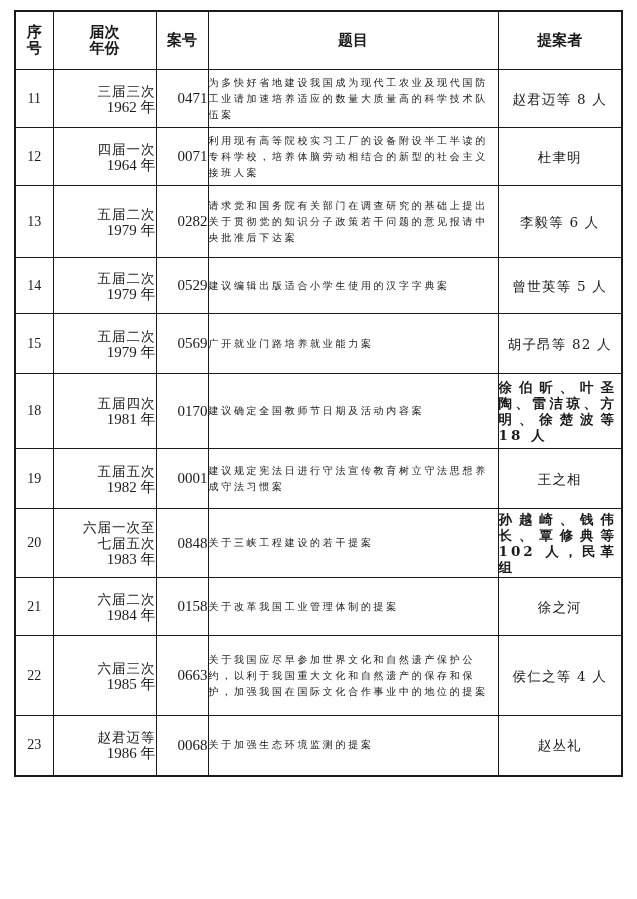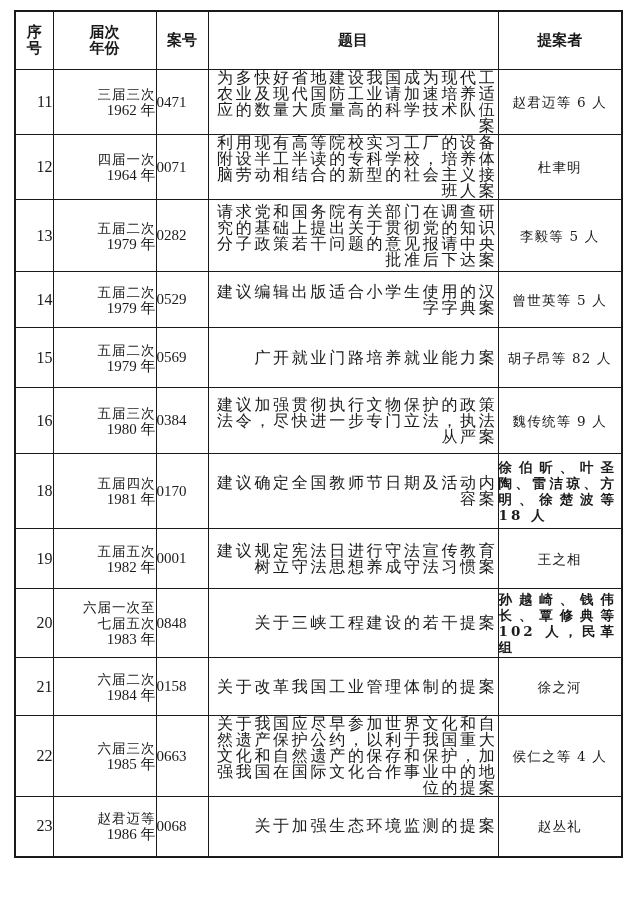--- a/index.html
+++ b/index.html
@@ -33,43 +33,43 @@
     table.proposals th {
       font-family: "DejaVu Sans", "Liberation Sans", sans-serif;
       font-weight: bold;
       font-size: 15px;
       line-height: 17px;
       text-align: center;
       height: 57px;
     }
     th .stack { display: inline-block; line-height: 16px; }
     td.num {
-      text-align: right;
+      text-align: center;
       font-family: "Liberation Serif", serif;
-      font-size: 16px;
+      font-size: 14px;
     }
     td.session {
       text-align: right;
       font-size: 13.5px;
       line-height: 16px;
       letter-spacing: 1px;
     }
     td.session .year {
       font-family: "Liberation Serif", serif;
       font-size: 15px;
       letter-spacing: 0;
     }
     td.caseno {
-      text-align: left;
+      text-align: right;
       font-family: "Liberation Serif", serif;
       font-size: 15px;
     }
     td.title {
-      text-align: right;
-      font-size: 16px;
+      text-align: left;
+      font-size: 10px;
       line-height: 16px;
       letter-spacing: 2.7px;
       padding: 2px 6px 2px 7px;
       word-break: break-all;
     }
     td.proposer {
       text-align: center;
       font-size: 13.5px;
       line-height: 16px;
       letter-spacing: 1.2px;
@@ -102,62 +102,55 @@
       <th>提案者</th>
     </tr>
   </thead>
   <tbody>
 
     <tr style="height:58px">
       <td class="num">11</td>
       <td class="session"><span>三届三次</span><br><span class="year">1962 年</span></td>
       <td class="caseno">0471</td>
       <td class="title">为多快好省地建设我国成为现代工农业及现代国防工业请加速培养适应的数量大质量高的科学技术队伍案</td>
-      <td class="proposer">赵君迈等 6 人</td>
+      <td class="proposer">赵君迈等 8 人</td>
     </tr>
 
     <tr style="height:58px">
       <td class="num">12</td>
       <td class="session"><span>四届一次</span><br><span class="year">1964 年</span></td>
       <td class="caseno">0071</td>
       <td class="title">利用现有高等院校实习工厂的设备附设半工半读的专科学校，培养体脑劳动相结合的新型的社会主义接班人案</td>
       <td class="proposer">杜聿明</td>
     </tr>
 
     <tr style="height:72px">
       <td class="num">13</td>
       <td class="session"><span>五届二次</span><br><span class="year">1979 年</span></td>
       <td class="caseno">0282</td>
       <td class="title">请求党和国务院有关部门在调查研究的基础上提出关于贯彻党的知识分子政策若干问题的意见报请中央批准后下达案</td>
-      <td class="proposer">李毅等 5 人</td>
+      <td class="proposer">李毅等 6 人</td>
     </tr>
 
     <tr style="height:56px">
       <td class="num">14</td>
       <td class="session"><span>五届二次</span><br><span class="year">1979 年</span></td>
       <td class="caseno">0529</td>
       <td class="title">建议编辑出版适合小学生使用的汉字字典案</td>
       <td class="proposer">曾世英等 5 人</td>
     </tr>
 
     <tr style="height:60px">
       <td class="num">15</td>
       <td class="session"><span>五届二次</span><br><span class="year">1979 年</span></td>
       <td class="caseno">0569</td>
       <td class="title">广开就业门路培养就业能力案</td>
       <td class="proposer">胡子昂等 82 人</td>
     </tr>
 
-    <tr style="height:66px">
-      <td class="num">16</td>
-      <td class="session"><span>五届三次</span><br><span class="year">1980 年</span></td>
-      <td class="caseno">0384</td>
-      <td class="title">建议加强贯彻执行文物保护的政策法令，尽快进一步专门立法，执法从严案</td>
-      <td class="proposer">魏传统等 9 人</td>
-    </tr>
 
 
     <tr style="height:75px">
       <td class="num">18</td>
       <td class="session"><span>五届四次</span><br><span class="year">1981 年</span></td>
       <td class="caseno">0170</td>
       <td class="title">建议确定全国教师节日期及活动内容案</td>
       <td class="proposer multi">徐伯昕、叶圣陶、雷洁琼、方明、徐楚波等 18 人</td>
     </tr>
 

